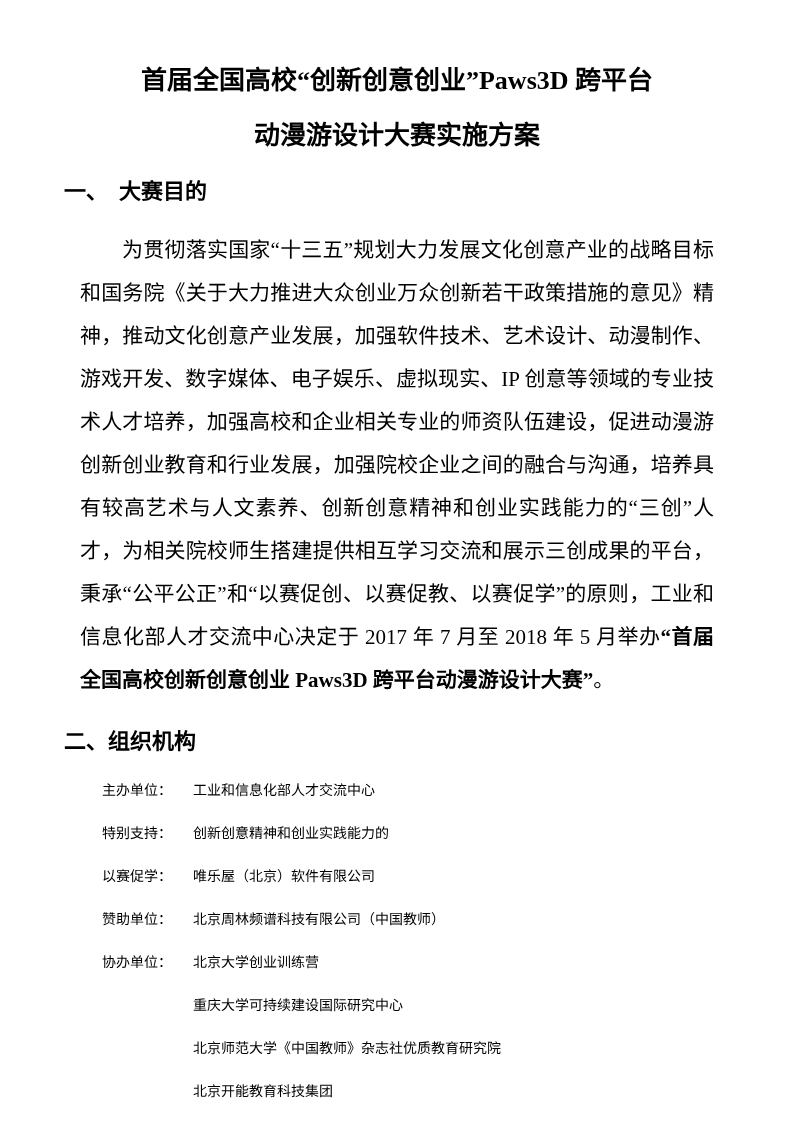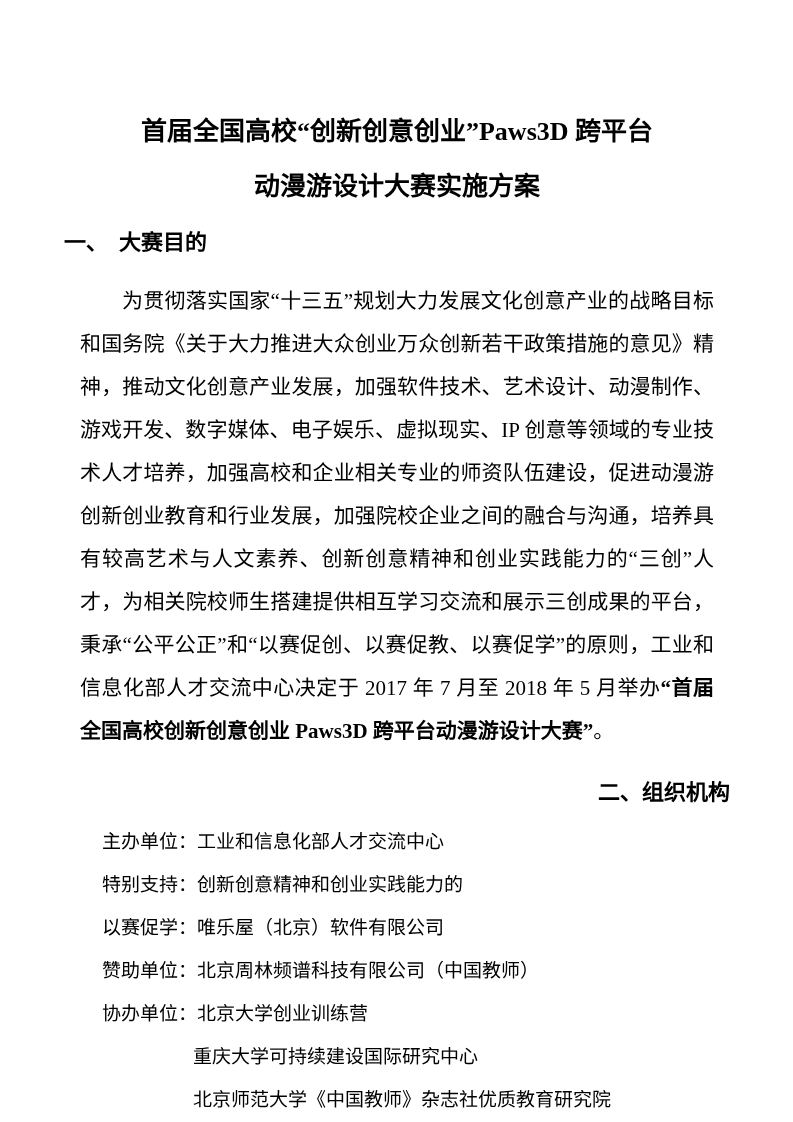--- a/index.html
+++ b/index.html
@@ -8,21 +8,21 @@
     background: #ffffff;
   }
   .page {
     position: relative;
     width: 793px;
     height: 1122px;
     box-sizing: border-box;
     margin: 0 auto;
     background: #ffffff;
     color: #000000;
-    padding: 104px 63px 40px 64px;
+    padding: 53px 63px 40px 64px;
     overflow: hidden;
     font-family: "Liberation Serif", "DejaVu Serif", serif;
     font-size: 21px;
   }
   .doc-title {
     margin: 0 0 8px 0;
     font-size: 26px;
     font-weight: bold;
     text-align: center;
   }
@@ -33,42 +33,41 @@
   }
   .section-heading {
     margin: 0;
     font-size: 22px;
     font-weight: bold;
     line-height: 42px;
     white-space: pre-wrap;
   }
   .section-heading.second {
     margin-top: 19px;
-    text-align: right;
   }
   .body-para {
     margin: 16px;
     text-align: justify;
     text-justify: inter-ideograph;
     text-indent: 2em;
     line-height: 43px;
     font-size: 21px;
     white-space: pre-wrap;
   }
   .body-para .bold-run {
     font-weight: bold;
   }
   .org-list {
     margin-top: 6px;
     padding-left: 38px;
   }
   .org-row {
     display: flex;
     line-height: 43px;
-    font-size: 19px;
+    font-size: 14px;
   }
   .org-label {
     flex: 0 0 91px;
     white-space: nowrap;
   }
   .org-text {
     white-space: pre-wrap;
   }
 </style>
 </head>

